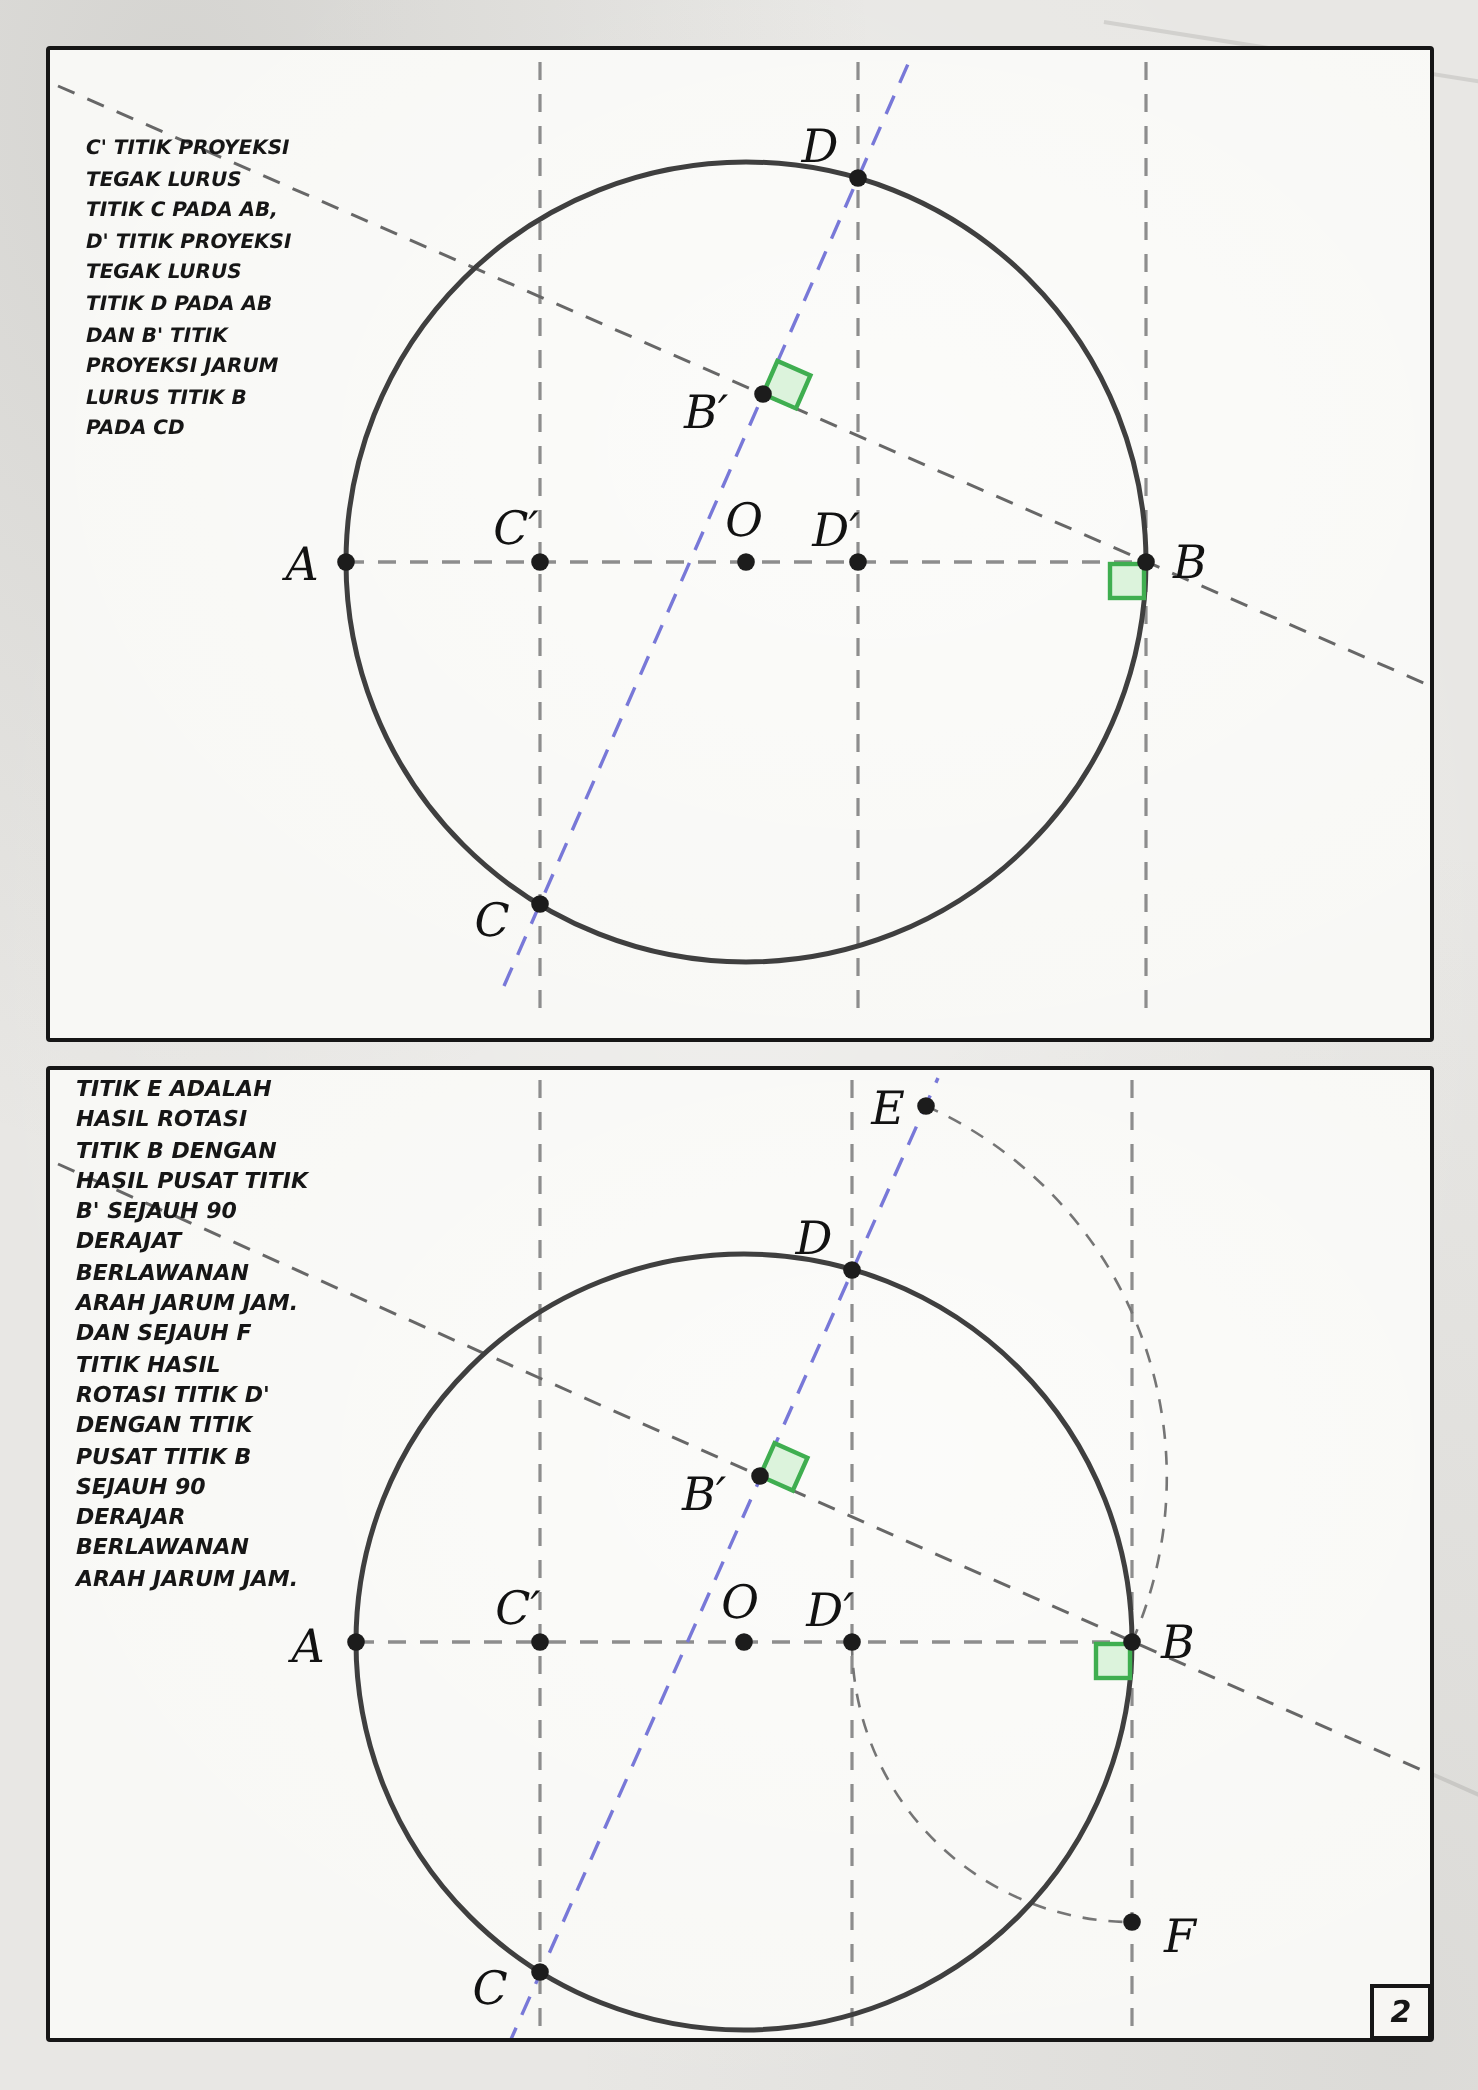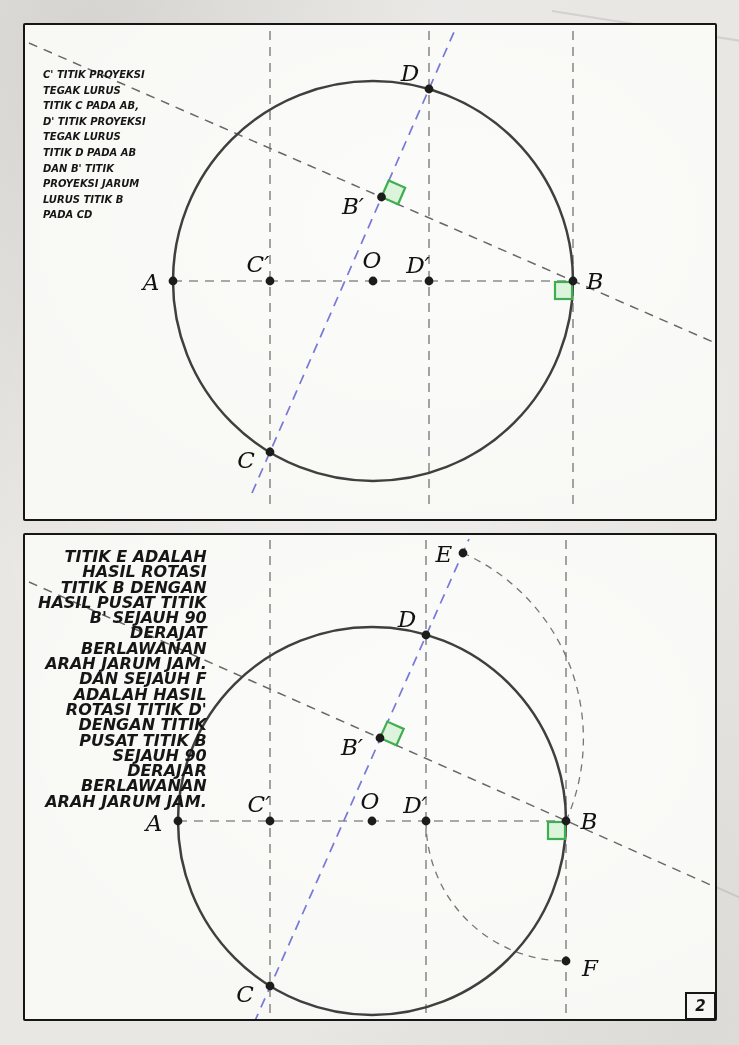--- a/index.html
+++ b/index.html
@@ -22,21 +22,21 @@
   #panel-1{top:23px;height:498px;}
   #panel-2{top:533px;height:488px;}
   .panel svg{position:absolute;left:0;top:0;}
   .caption{
     position:absolute;z-index:3;
     font-family:"DejaVu Sans",sans-serif;
     font-style:italic;font-weight:bold;
     color:#161616;white-space:nowrap;
   }
   #caption-1{left:18px;top:42px;font-size:10px;line-height:15.6px;}
-  #caption-2{left:13px;top:14px;font-size:16px;line-height:15.3px;text-align:right;}
+  #caption-2{left:13px;top:2px;font-size:11px;line-height:15.3px;}
   .page-number{
     position:absolute;left:685px;top:992px;width:31px;height:28px;
     background:#f7f6f3;border:2px solid #161616;box-sizing:border-box;
     display:flex;align-items:center;justify-content:center;
     font:italic bold 15px "DejaVu Sans",sans-serif;color:#161616;z-index:6;
   }
   .corner-line-tr{
     position:absolute;left:552px;top:10px;width:200px;height:1.5px;
     background:#d2d1ce;transform:rotate(9deg);transform-origin:left center;z-index:0;
   }
@@ -130,21 +130,21 @@
   <div class="caption" id="caption-2">
       <div>TITIK E ADALAH</div>
       <div>HASIL ROTASI</div>
       <div>TITIK B DENGAN</div>
       <div>HASIL PUSAT TITIK</div>
       <div>B' SEJAUH 90</div>
       <div>DERAJAT</div>
       <div>BERLAWANAN</div>
       <div>ARAH JARUM JAM.</div>
       <div>DAN SEJAUH F</div>
-      <div>ADALAH HASIL</div>
+      <div>TITIK HASIL</div>
       <div>ROTASI TITIK D'</div>
       <div>DENGAN TITIK</div>
       <div>PUSAT TITIK B</div>
       <div>SEJAUH  90</div>
       <div>DERAJAR</div>
       <div>BERLAWANAN</div>
       <div>ARAH JARUM JAM.</div>
     </div>
 </div>
 

